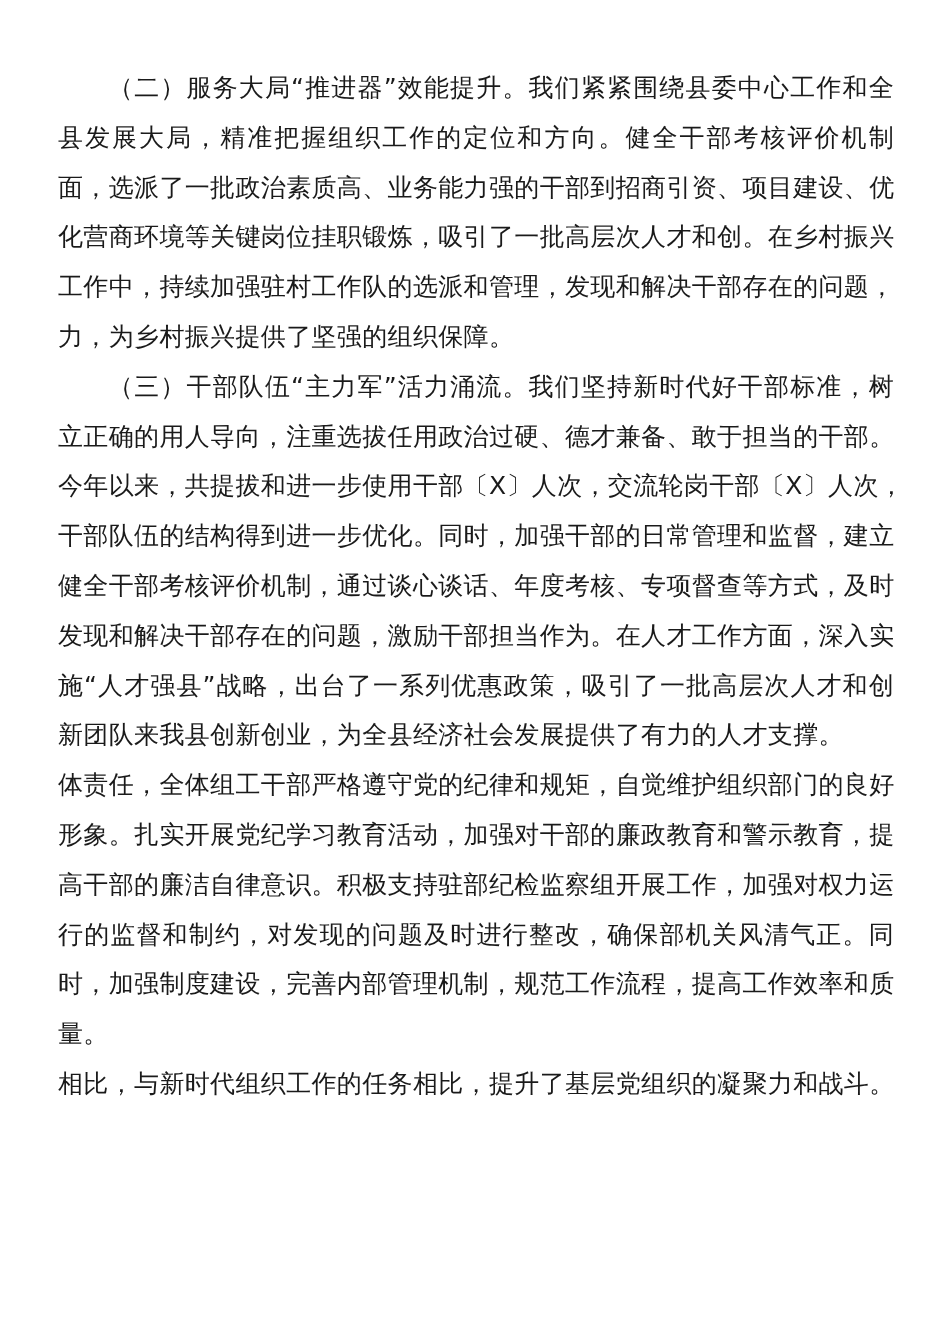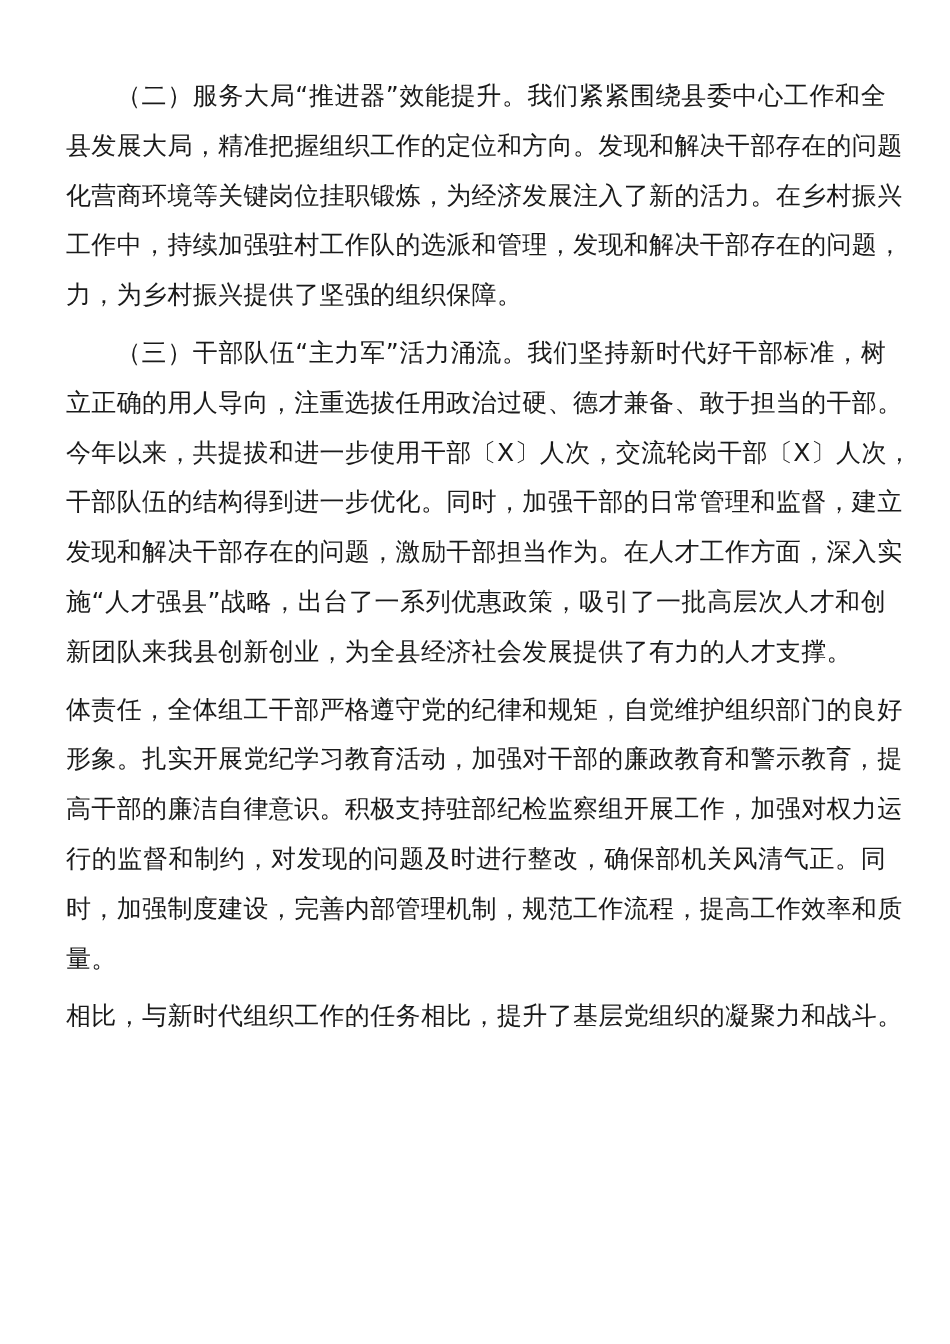--- a/index.html
+++ b/index.html
@@ -15,21 +15,21 @@
     font-family: "DejaVu Sans", "Liberation Sans", sans-serif;
     color: #1a1a1a;
   }
   .page {
     position: absolute;
     left: 58px;
     top: 68px;
     width: 836px;
   }
   .para {
-    margin: 8px;
+    margin: 0;
     padding: 0;
   }
   .line {
     display: block;
     height: 49.8px;
     line-height: 40px;
     font-size: 25px;
     white-space: nowrap;
     letter-spacing: 0.35px;
   }
@@ -41,31 +41,33 @@
     padding-left: 50px;
   }
 </style>
 </head>
 <body>
 
 <div class="page">
 
   <div class="para">
     <span class="line justify indent">（二）服务大局“推进器”效能提升。我们紧紧围绕县委中心工作和全</span>
-    <span class="line justify">县发展大局，精准把握组织工作的定位和方向。发现和解决干部存在的问题</span>
-    <span class="line justify">化营商环境等关键岗位挂职锻炼，为经济发展注入了新的活力。在乡村振兴</span>
+    <span class="line justify">县发展大局，精准把握组织工作的定位和方向。健全干部考核评价机制</span>
+    <span class="line justify">面，选派了一批政治素质高、业务能力强的干部到招商引资、项目建设、优</span>
+    <span class="line justify">化营商环境等关键岗位挂职锻炼，吸引了一批高层次人才和创。在乡村振兴</span>
     <span class="line justify">工作中，持续加强驻村工作队的选派和管理，发现和解决干部存在的问题，</span>
     <span class="line">力，为乡村振兴提供了坚强的组织保障。</span>
   </div>
 
   <div class="para">
     <span class="line justify indent">（三）干部队伍“主力军”活力涌流。我们坚持新时代好干部标准，树</span>
     <span class="line justify">立正确的用人导向，注重选拔任用政治过硬、德才兼备、敢于担当的干部。</span>
     <span class="line justify">今年以来，共提拔和进一步使用干部〔X〕人次，交流轮岗干部〔X〕人次，</span>
     <span class="line justify">干部队伍的结构得到进一步优化。同时，加强干部的日常管理和监督，建立</span>
+    <span class="line justify">健全干部考核评价机制，通过谈心谈话、年度考核、专项督查等方式，及时</span>
     <span class="line justify">发现和解决干部存在的问题，激励干部担当作为。在人才工作方面，深入实</span>
     <span class="line justify">施“人才强县”战略，出台了一系列优惠政策，吸引了一批高层次人才和创</span>
     <span class="line">新团队来我县创新创业，为全县经济社会发展提供了有力的人才支撑。</span>
   </div>
 
   <div class="para">
     <span class="line justify">体责任，全体组工干部严格遵守党的纪律和规矩，自觉维护组织部门的良好</span>
     <span class="line justify">形象。扎实开展党纪学习教育活动，加强对干部的廉政教育和警示教育，提</span>
     <span class="line justify">高干部的廉洁自律意识。积极支持驻部纪检监察组开展工作，加强对权力运</span>
     <span class="line justify">行的监督和制约，对发现的问题及时进行整改，确保部机关风清气正。同</span>

